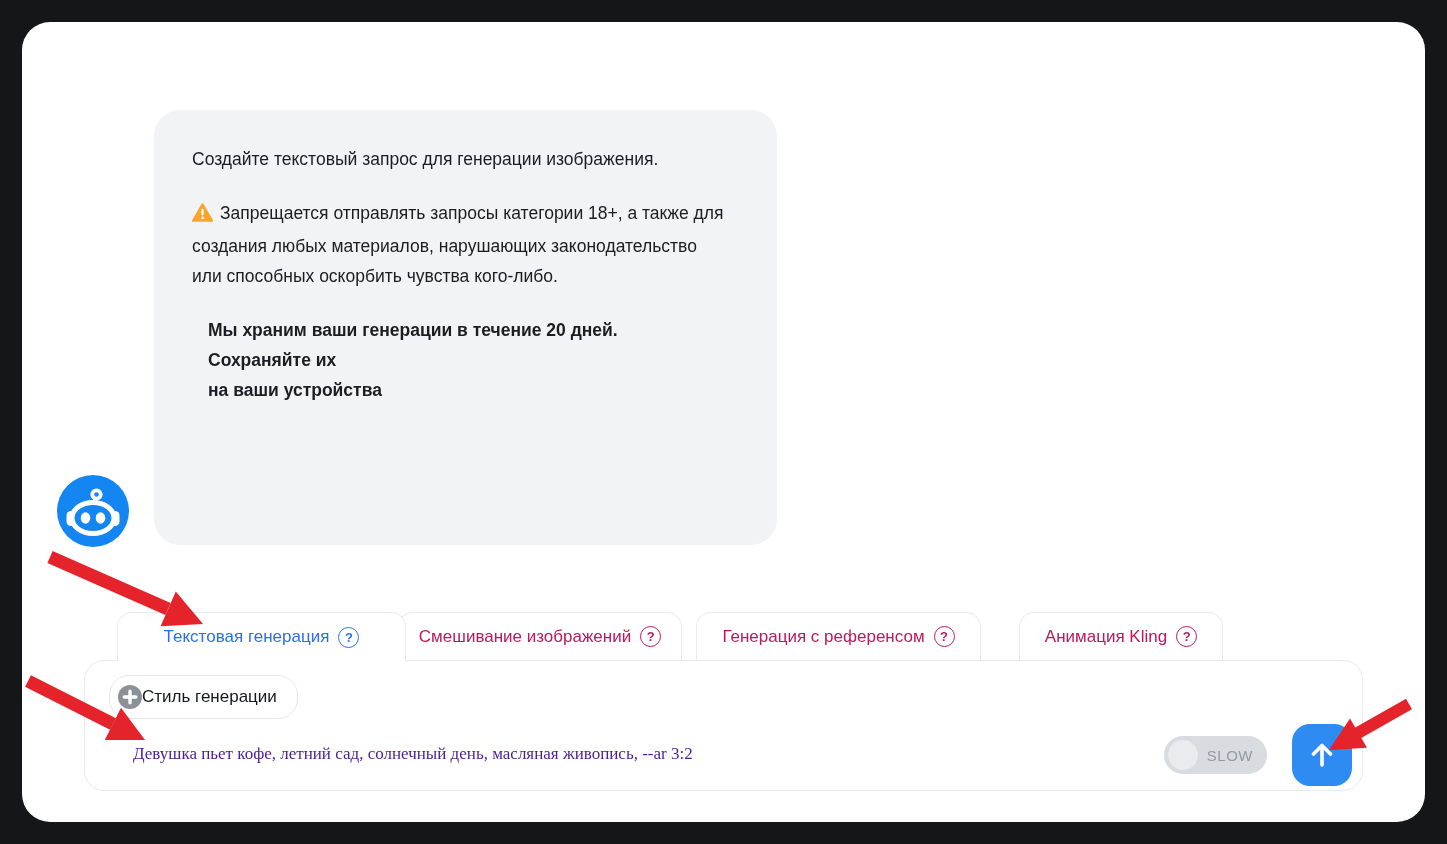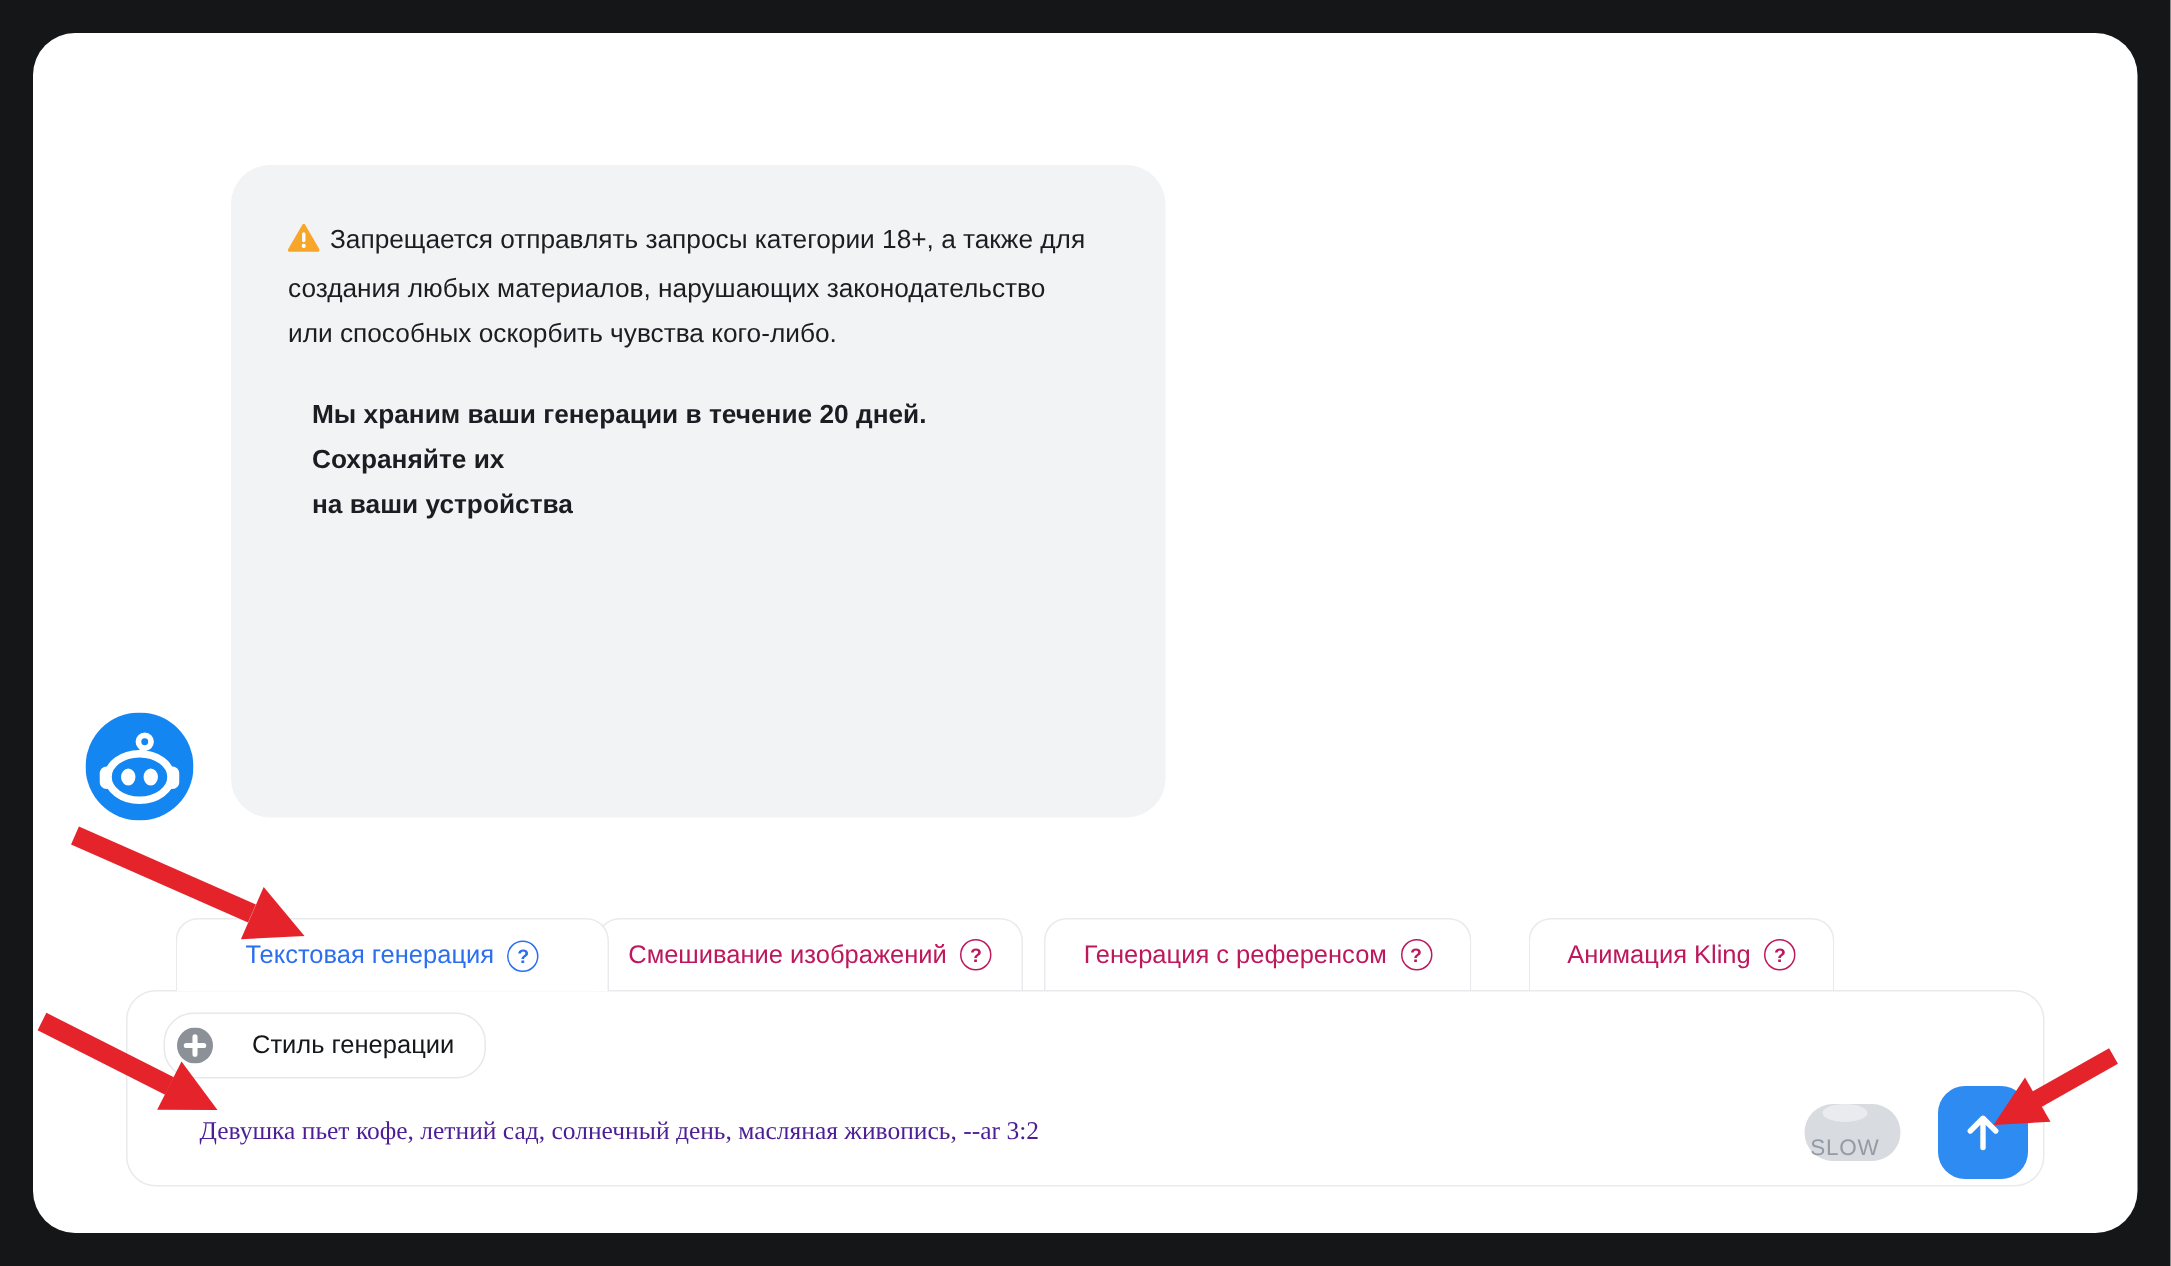--- a/index.html
+++ b/index.html
@@ -46,51 +46,51 @@
   }
   
   .panel {
     position:absolute; left:62px; top:638px;
     width:1279px; height:131px;
     background:#fff; border:1px solid #e8eaee; border-radius:20px;
   }
   .chip {
     position:absolute; left:24px; top:14px; height:44px;
     border:1px solid #e6e8ec; border-radius:20px; background:#fff;
-    display:flex; align-items:center; gap:26px; padding:0 20px 0 8px;
+    display:flex; align-items:center; gap:0; padding:0 20px 0 8px;
     font-size:17px; color:#15181b; cursor:pointer;
   }
   .plus { width:24px; height:24px; display:inline-flex; }
   .prompt {
     position:absolute; left:48px; top:83px;
     font-size:17px; color:#4c1d95; white-space:nowrap;font-family:Liberation Serif, serif;
   }
   .slow {
     position:absolute; right:95px; top:75px; height:38px;
     border-radius:19px; background:#d8dbdf;
     display:flex; align-items:center; gap:9px; padding:0 14px 0 4px;
     cursor:pointer;
-    flex-direction:column;
   }
   .knob { width:30px; height:30px; border-radius:50%; background:#e9ebee; }
   .slow-label { font-size:15px; font-weight:400; color:#949ba4; letter-spacing:.5px; }
   .send {
     position:absolute; left:1207px; top:63px; width:60px; height:62px;
     border-radius:18px; background:#2e8bf2;
     display:flex; align-items:center; justify-content:center; cursor:pointer;
   }
   
   .arrows { position:absolute; left:0; top:0; z-index:10; pointer-events:none; }
 </style>
 </head>
 <body>
 
 <div class="card">
 
   <div class="bubble">
+    <p>Создайте текстовый запрос для генерации изображения.</p>
     <p><span class="warn"><svg width="21" height="19" viewBox="0 0 24 22">
             <path d="M12 1.5 L23 20.5 H1 Z" fill="#f7a62a" stroke="#f7a62a" stroke-width="2.5" stroke-linejoin="round"></path>
             <rect x="10.7" y="6.8" width="2.6" height="7.6" rx="1.3" fill="#fff"></rect>
             <circle cx="12" cy="17.3" r="1.6" fill="#fff"></circle>
           </svg></span><span>Запрещается отправлять запросы категории 18+, а также для
 создания любых материалов, нарушающих законодательство
 или способных оскорбить чувства кого-либо.</span></p>
     <p class="bold">Мы храним ваши генерации в течение 20 дней. Сохраняйте их
 на ваши устройства</p>
   </div>

